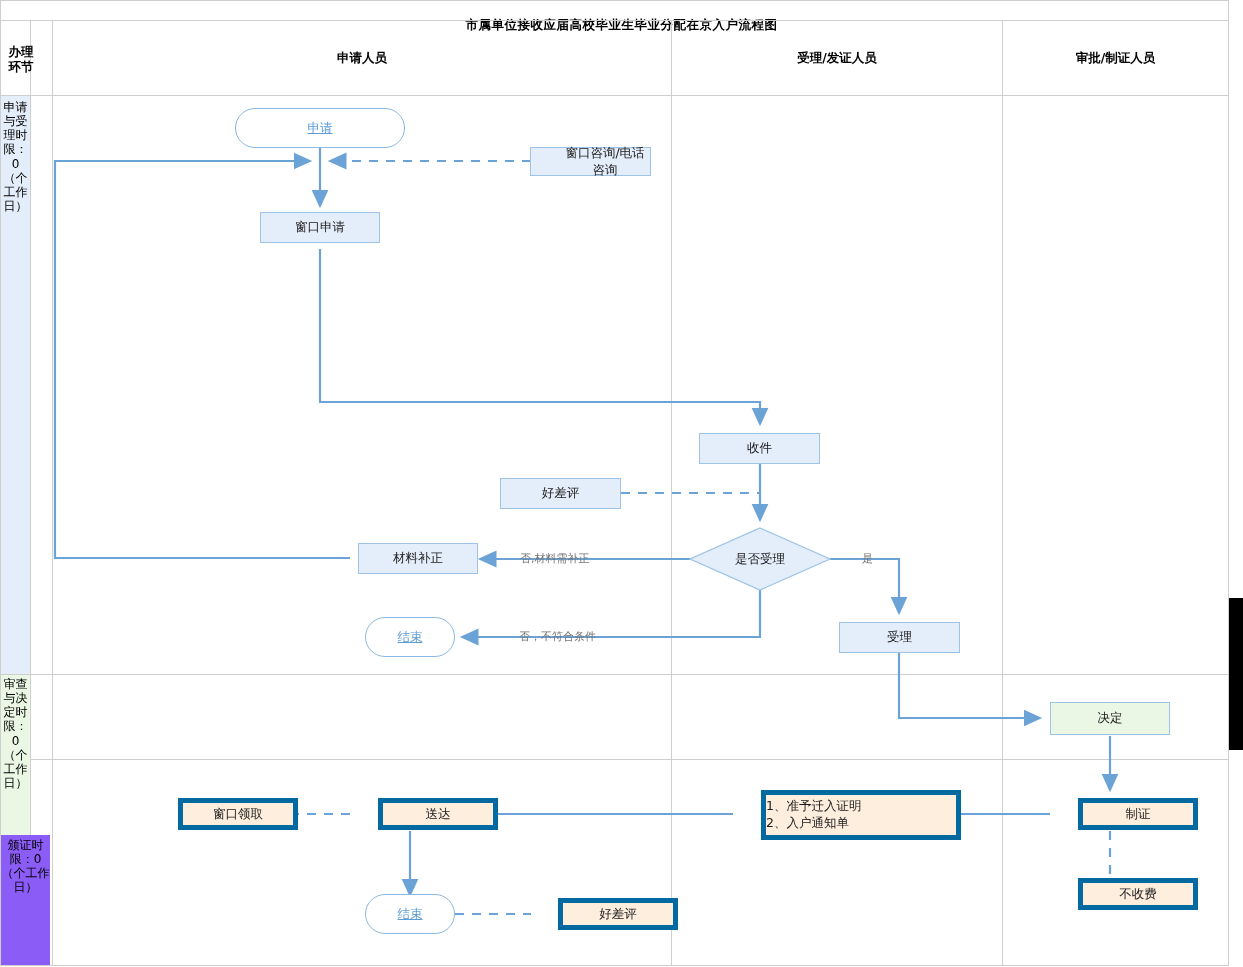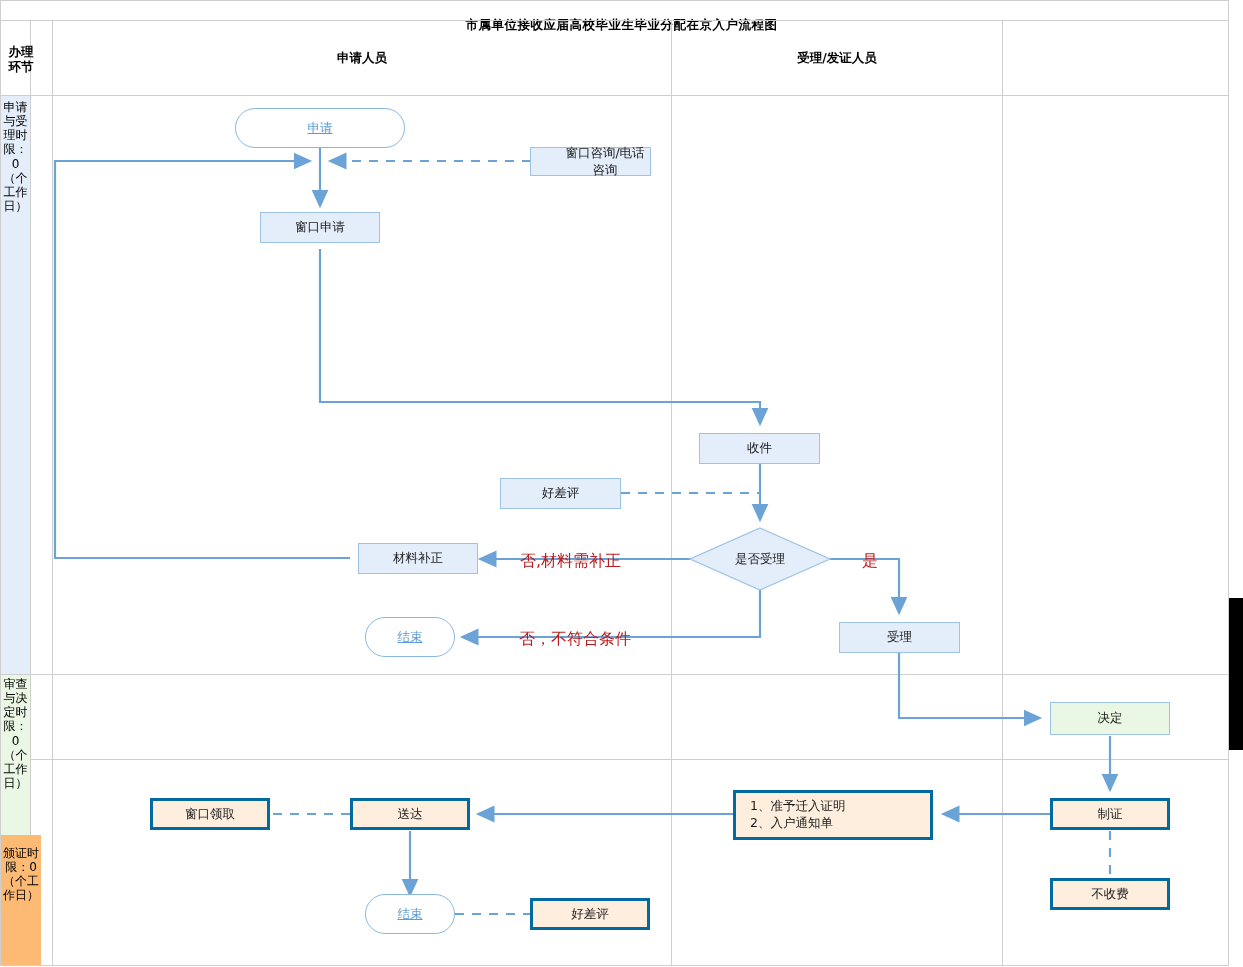--- a/index.html
+++ b/index.html
@@ -19,25 +19,25 @@
   .side-vert{position:absolute;display:flex;align-items:center;justify-content:center;
              font-size:12.5px;font-weight:bold;color:#000;line-height:1.2;
              width:26px;box-sizing:border-box;word-break:break-all;text-align:center;}
 
   
   .node{position:absolute;box-sizing:border-box;display:flex;align-items:center;
         justify-content:center;text-align:center;font-size:12.5px;color:#1b1b1b;
         line-height:1.35;}
   .n-blue{background:#e4edfa;border:1px solid #9dc3e6;}
   .n-green{background:#e9f7e4;border:1px solid #9dc3e6;}
-  .n-peach{background:#fdeede;border:3px solid #0369a1;}
+  .n-peach{background:#fdeede;border:5px solid #0369a1;margin-left:28px;}
   .n-round{background:#ffffff;border:1.6px solid #8bb8e0;border-radius:22px;
            color:#5b9bd5;text-decoration:underline;}
-  .n-left{justify-content:flex-start;padding-left:14px;text-align:left;}
-  .edge-label{position:absolute;font-size:16px;color:#b91c1c;white-space:nowrap;}
+  .n-left{justify-content:flex-start;text-align:left;}
+  .edge-label{position:absolute;font-size:11px;color:#737373;white-space:nowrap;}
 
   svg.wires{position:absolute;left:0;top:0;width:1243px;height:967px;pointer-events:none;}
   .scroll-frag{position:absolute;background:#000;}
   .scroll-track{position:absolute;background:#d4d4d4;}
 </style>
 </head>
 <body>
 
 <div id="page">
 
@@ -52,24 +52,25 @@
   <div class="tbl-line" style="left:0;top:0;width:1px;height:966px;"></div>
   <div class="tbl-line" style="left:30px;top:20px;width:1px;height:946px;"></div>
   <div class="tbl-line" style="left:52px;top:20px;width:1px;height:946px;"></div>
   <div class="tbl-line" style="left:671px;top:20px;width:1px;height:946px;"></div>
   <div class="tbl-line" style="left:1002px;top:20px;width:1px;height:946px;"></div>
   <div class="tbl-line" style="left:1228px;top:0;width:1px;height:966px;"></div>
 
   <div class="side-vert" style="left:8px;top:25px;height:68px;">办理环节</div>
   <div class="hdr-cell" style="left:53px;top:21px;width:618px;height:74px;">申请人员</div>
   <div class="hdr-cell" style="left:672px;top:21px;width:330px;height:74px;">受理/发证人员</div>
+  <div class="hdr-cell" style="left:1003px;top:21px;width:225px;height:74px;">审批/制证人员</div>
 
   <div class="side-cell" style="left:1px;top:96px;width:29px;height:578px;background:#e4edfa;">申请与受理时限：0（个工作日）</div>
   <div class="side-cell" style="left:1px;top:675px;width:29px;height:160px;background:#e9f7e4;padding-top:2px;">审查与决定时限：0（个工作日）</div>
-  <div class="side-cell" style="left:1px;top:835px;width:40px;height:130px;background:#fdba74;padding-top:11px;">颁证时限：0（个工作日）</div>
+  <div class="side-cell" style="left:1px;top:835px;width:49px;height:130px;background:#8b5cf6;padding-top:3px;">颁证时限：0（个工作日）</div>
 
   <svg class="wires" viewBox="0 0 1243 967">
     <defs>
       <marker id="ah" markerWidth="9" markerHeight="9" refX="7.5" refY="4.5" orient="auto">
         <path d="M0,0.6 L8.5,4.5 L0,8.4 z" fill="#6ba3d6"></path>
       </marker>
     </defs>
     <g stroke="#6ba3d6" stroke-width="2.2" fill="none">
 
       <path d="M320,148 L320,206" marker-end="url(#ah)"></path>

